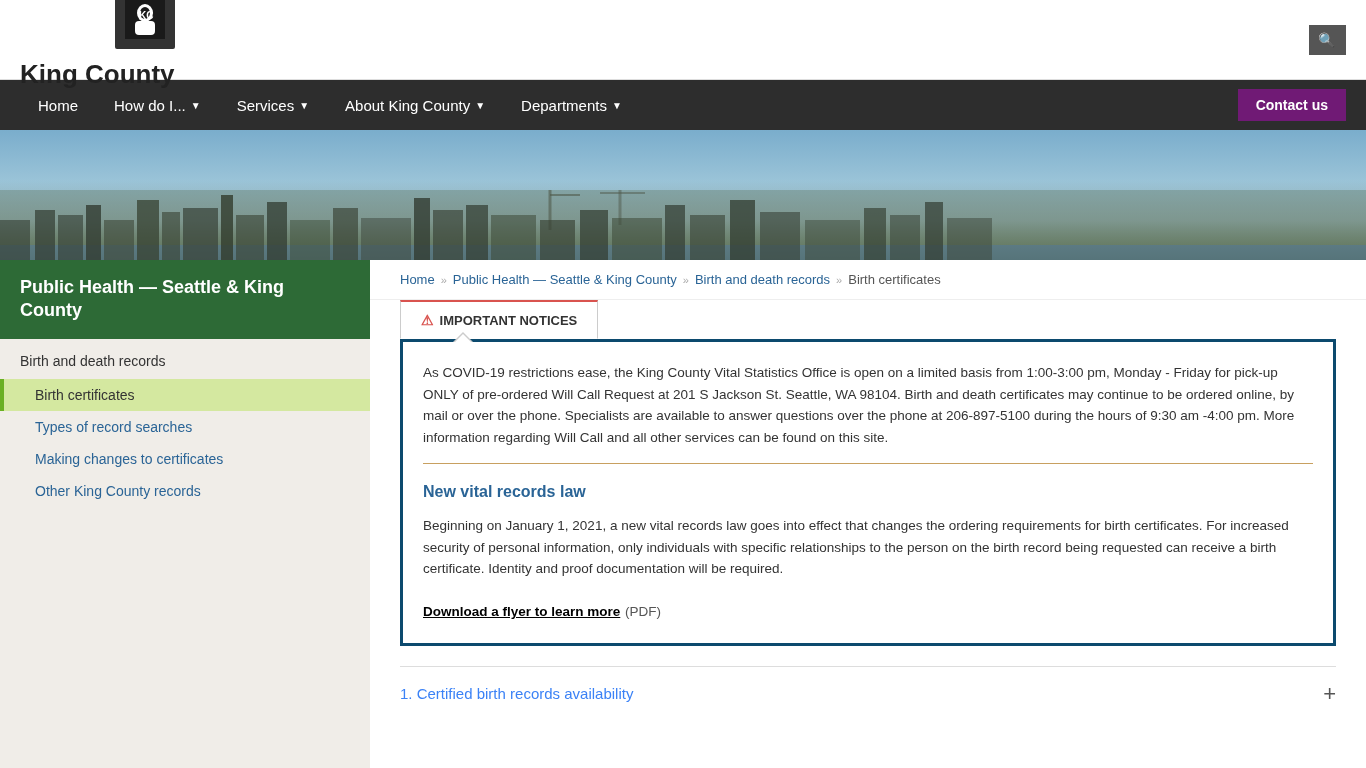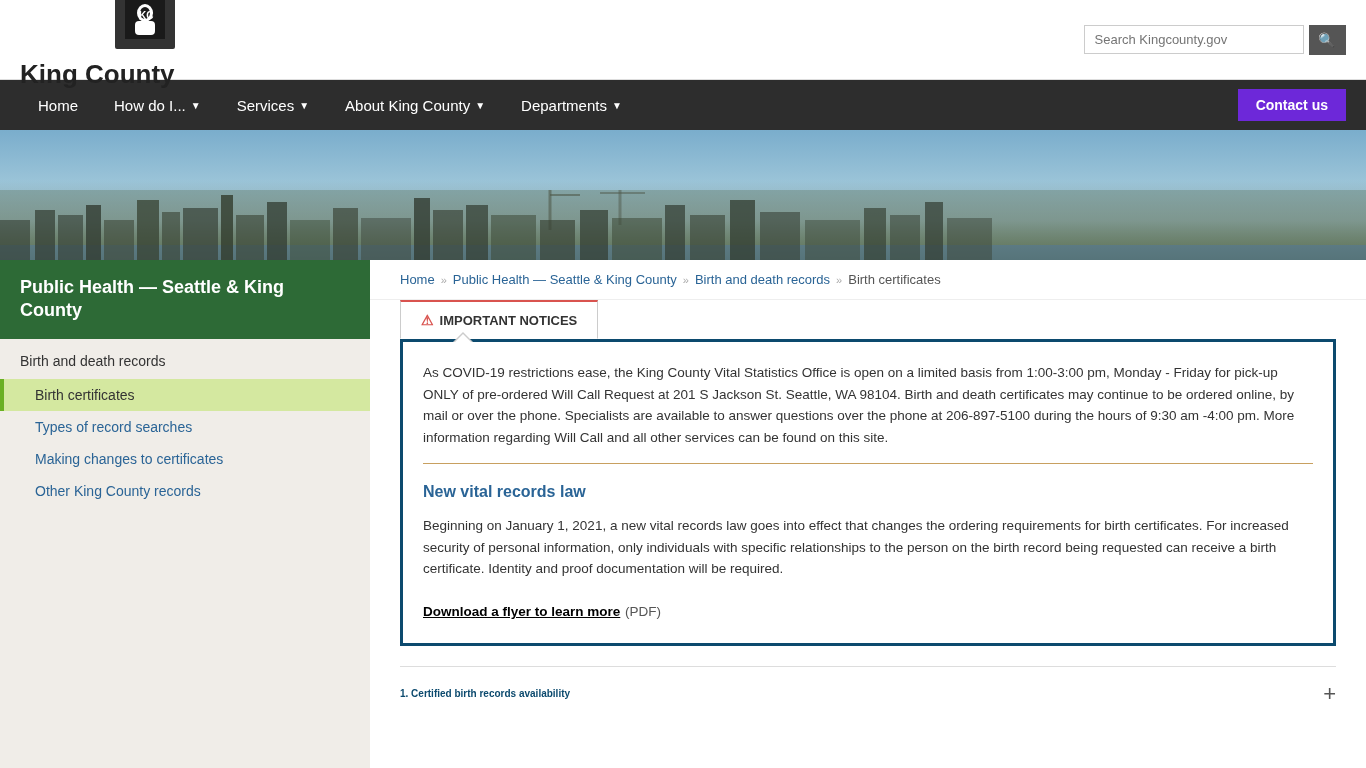--- a/index.html
+++ b/index.html
@@ -75,21 +75,21 @@
       align-items: center;
       cursor: pointer;
       font-size: 15px;
       font-weight: normal;
       white-space: nowrap;
       text-decoration: none;
       gap: 5px;
     }
     .nav-item.home { margin-left: 0; }
     .green-btn {
-      background: #6d28d9;
+      background: #701a75;
       color: #fff;
       padding: 8px 18px;
       margin-left: auto;
       align-self: center;
       border: none;
       cursor: pointer;
       font-size: 14px;
       font-weight: bold;
     }
     .chevron { font-size: 10px; }
@@ -279,23 +279,23 @@
     .accordion-item {
       margin: 0 30px;
       border-top: 1px solid #ddd;
       padding: 14px 0;
       display: flex;
       align-items: center;
       justify-content: space-between;
       cursor: pointer;
     }
     .accordion-label {
-      font-size: 10px;
-      color: #0c4a6e;
-      font-weight: bold;
+      font-size: 15px;
+      color: #3b82f6;
+      font-weight: normal;
     }
     .accordion-plus {
       font-size: 22px;
       color: #555;
       font-weight: 300;
     }
   </style>
 </head>
 <body>
 
@@ -306,21 +306,20 @@
         <rect width="40" height="40" fill="#1a1a1a"></rect>
         <ellipse cx="20" cy="14" rx="8" ry="9" fill="#fff"></ellipse>
         <rect x="10" y="22" width="20" height="14" rx="4" fill="#fff"></rect>
         <ellipse cx="20" cy="14" rx="5" ry="6" fill="#1a1a1a"></ellipse>
         <text x="14" y="20" font-size="10" fill="#fff" font-weight="bold">KC</text>
       </svg>
     </div>
     <div class="logo-text">King County</div>
   </div>
   <div class="search-area">
-    <input class="search-input" type="text" placeholder="Search Kingcounty.gov" style="">
     <button class="search-btn">🔍</button>
   </div>
 </div>
 
 <nav class="nav-bar">
   <a class="nav-item home">Home</a>
   <a class="nav-item">How do I... <span class="chevron">▼</span></a>
   <a class="nav-item">Services <span class="chevron">▼</span></a>
   <a class="nav-item">About King County <span class="chevron">▼</span></a>
   <a class="nav-item">Departments <span class="chevron">▼</span></a>

